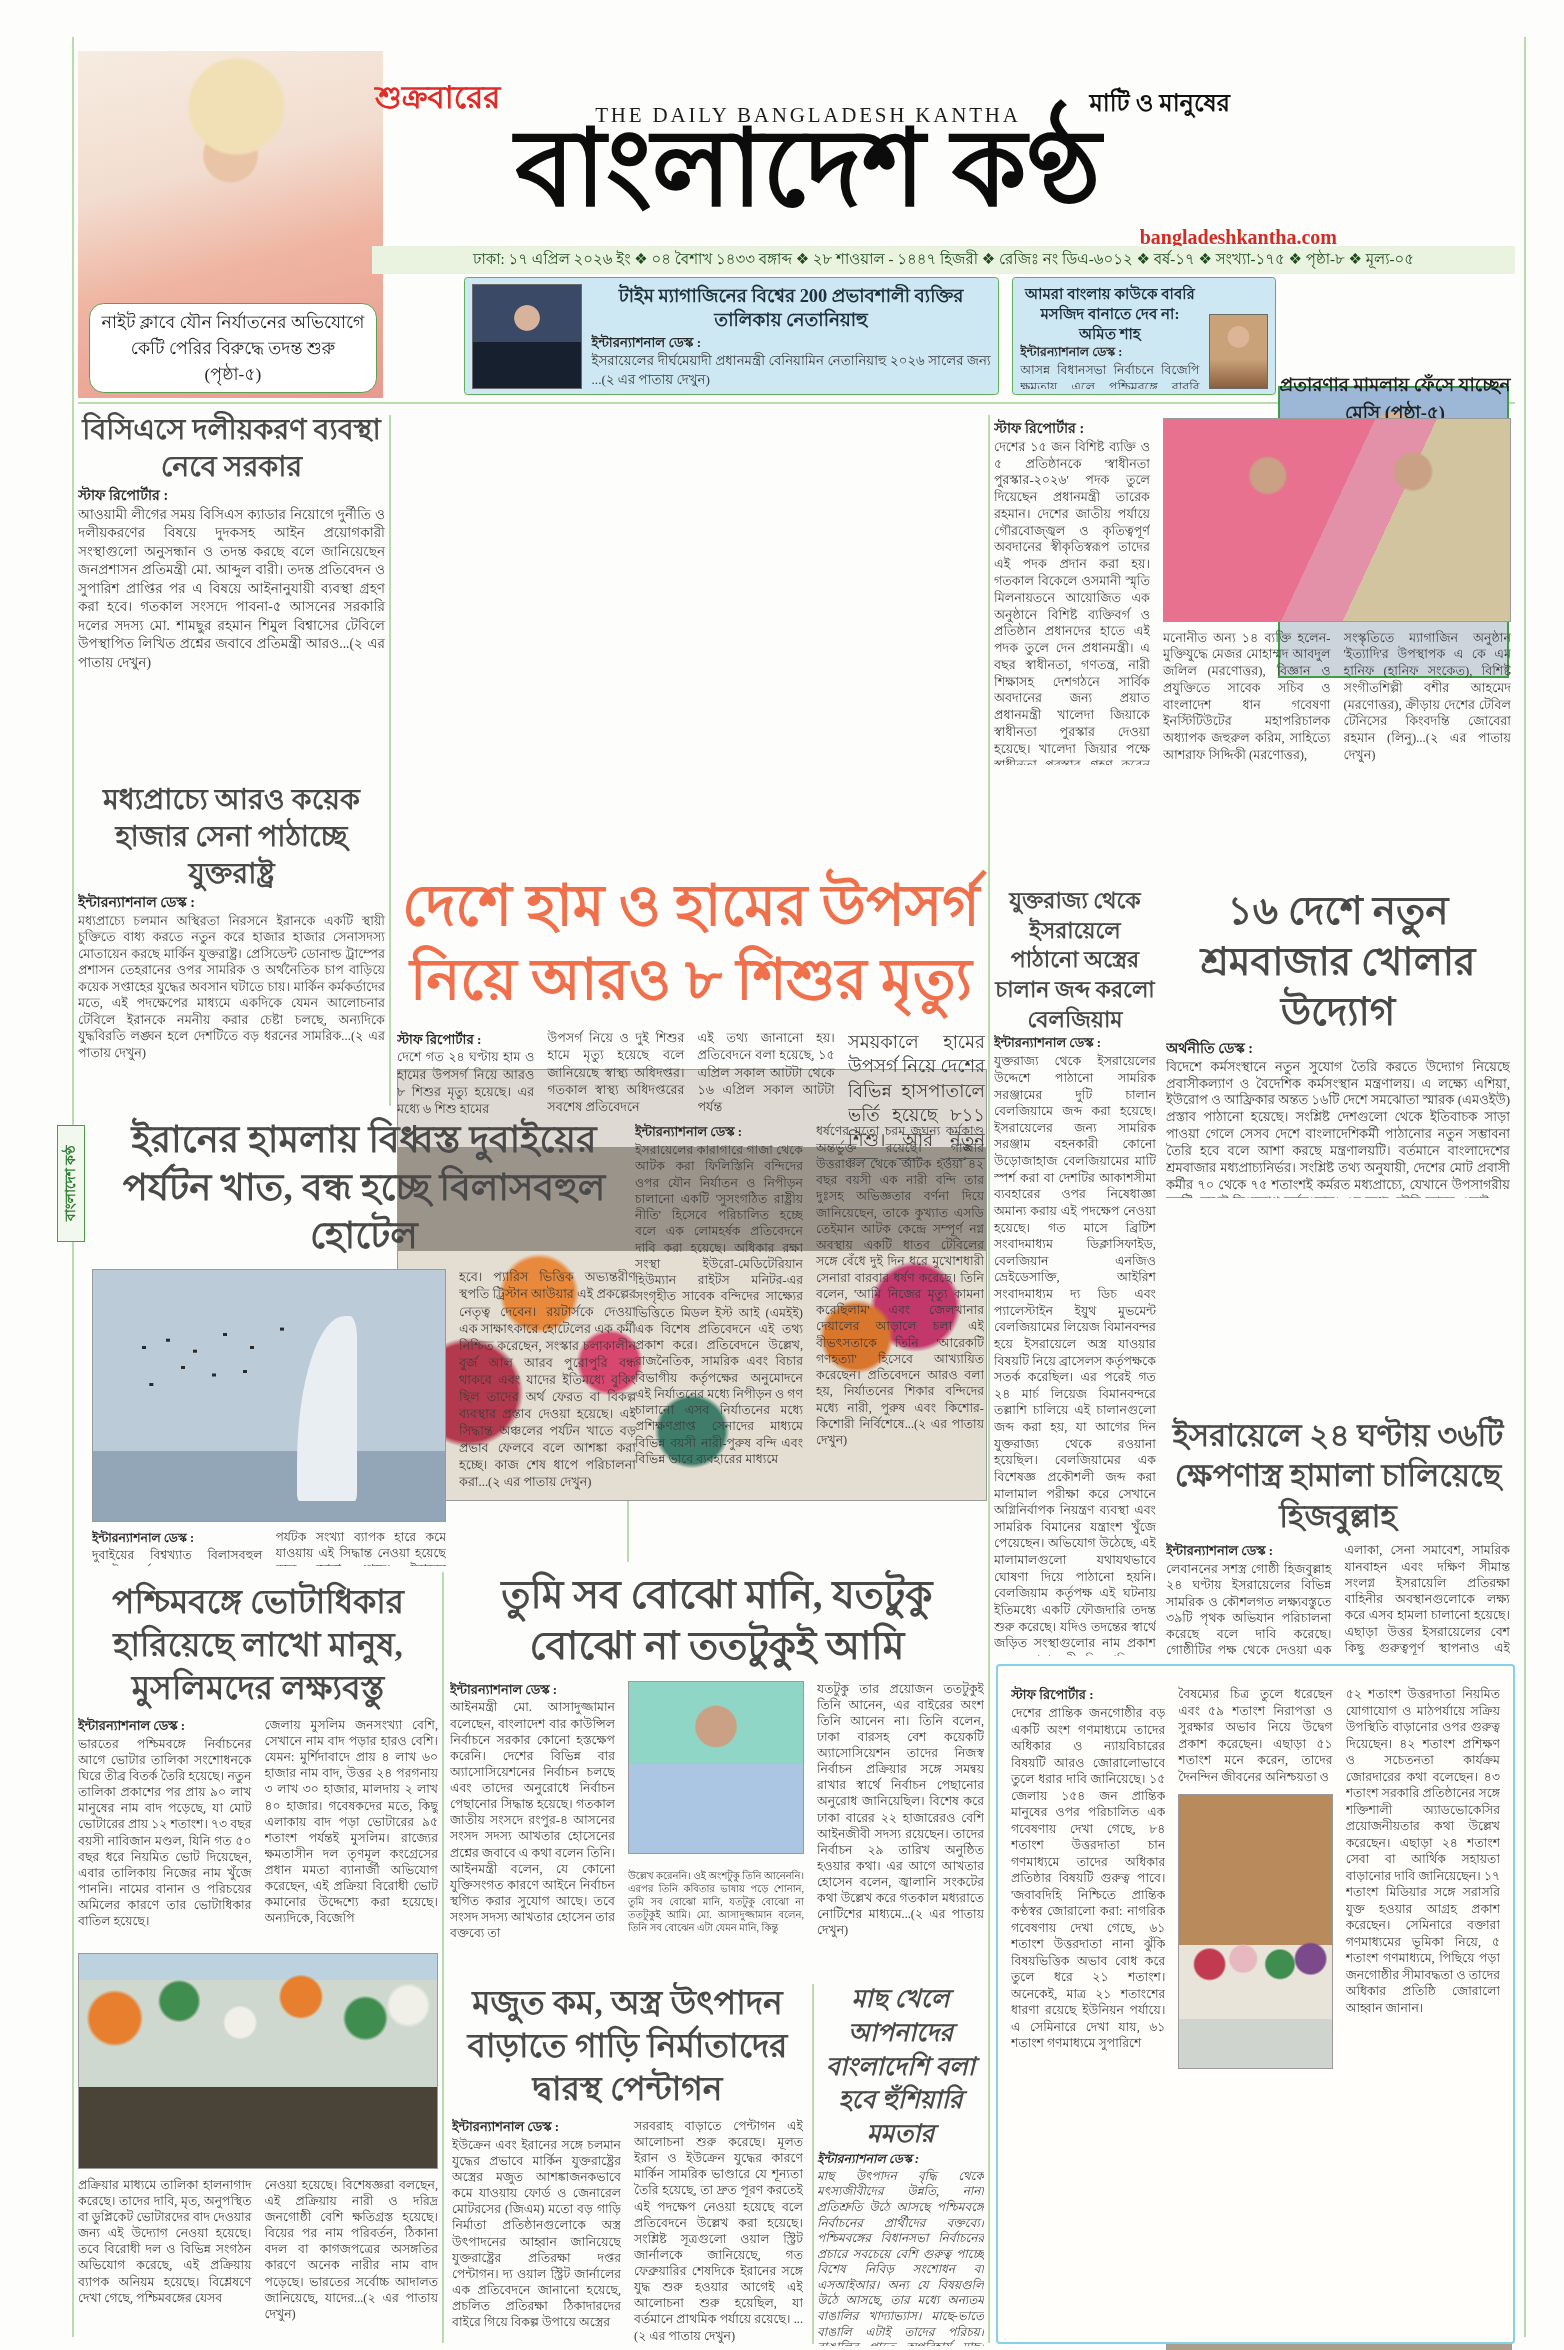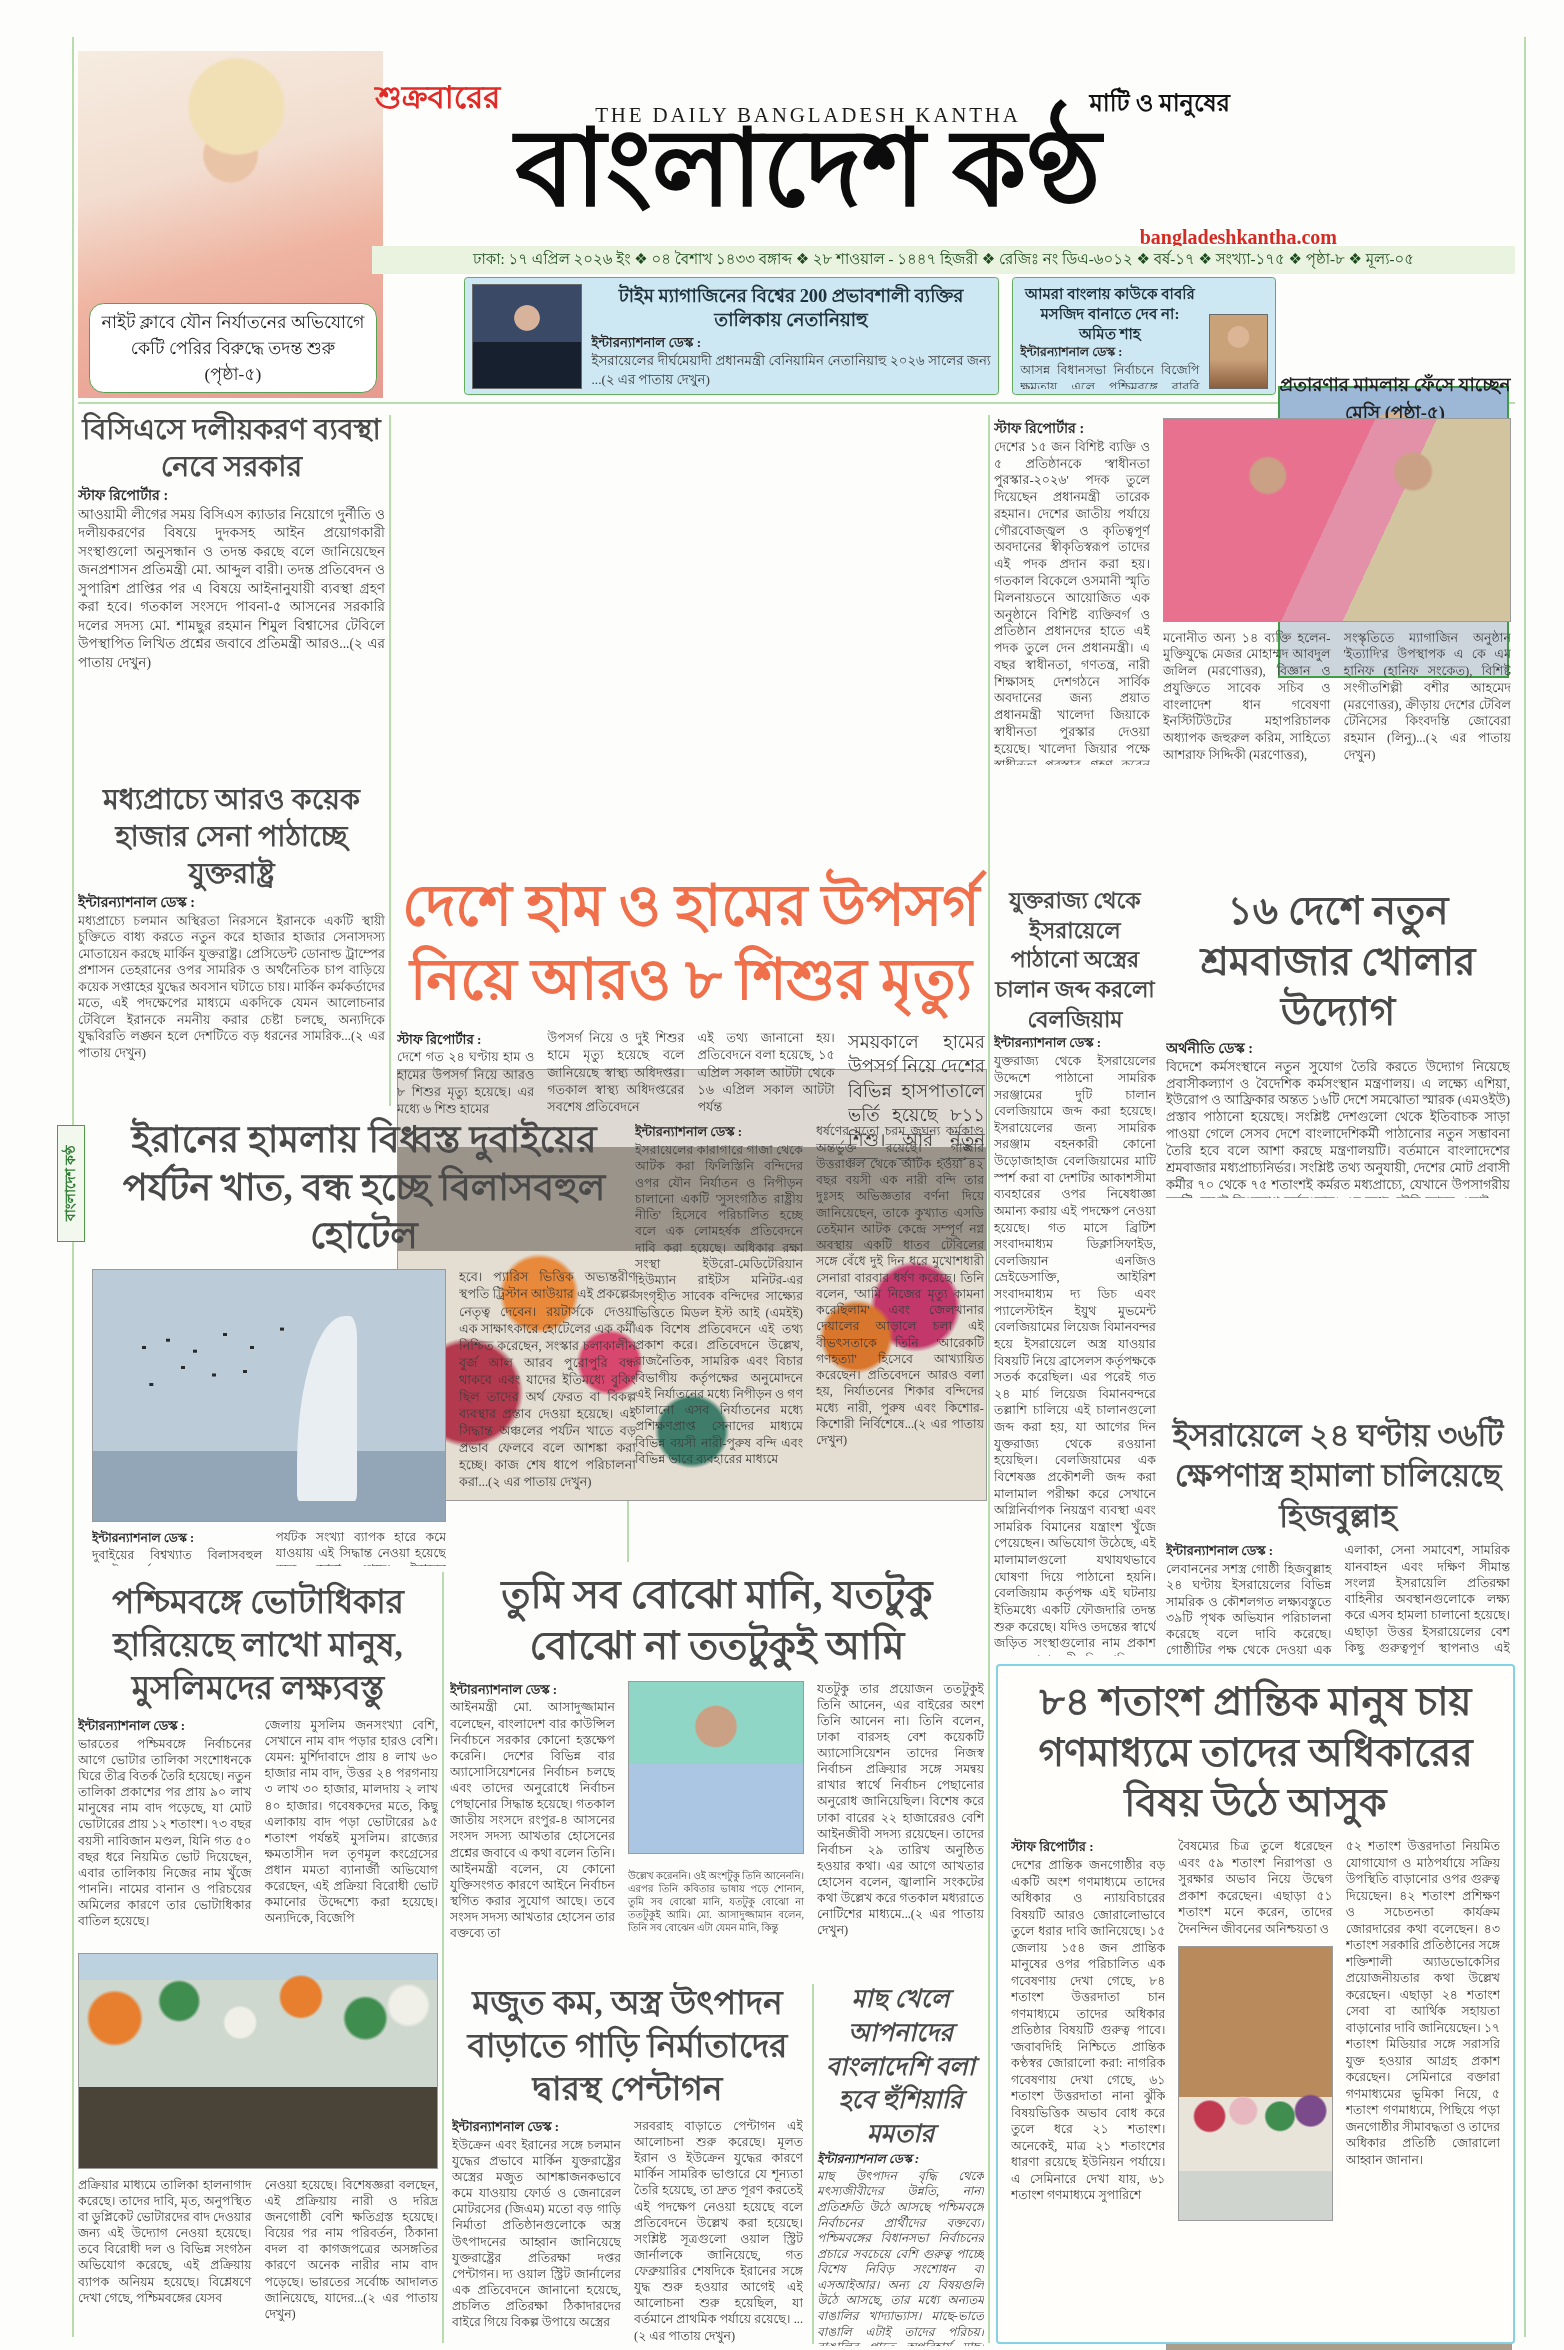--- a/index.html
+++ b/index.html
@@ -277,21 +277,20 @@
     </div>
   </section>
 
   <section class="abs clip" style="left:817px;top:1982px;width:167px;height:364px;font-style:italic;">
     <h2 class="hl" style="font-size:25px;line-height:1.35;">মাছ খেলে আপনাদের বাংলাদেশি বলা হবে হুঁশিয়ারি মমতার</h2>
     <div class="byline" style="font-size:12.4px;">ইন্টারন্যাশনাল ডেস্ক :</div>
     <p class="bodytxt" style="font-size:12px;line-height:1.3;">মাছ উৎপাদন বৃদ্ধি থেকে মৎস্যজীবীদের উন্নতি, নানা প্রতিশ্রুতি উঠে আসছে পশ্চিমবঙ্গে নির্বাচনের প্রার্থীদের বক্তব্যে। পশ্চিমবঙ্গের বিধানসভা নির্বাচনের প্রচারে সবচেয়ে বেশি গুরুত্ব পাচ্ছে বিশেষ নিবিড় সংশোধন বা এসআইআর। অন্য যে বিষয়গুলি উঠে আসছে, তার মধ্যে অন্যতম বাঙালির খাদ্যাভ্যাস। মাছে-ভাতে বাঙালি এটাই তাদের পরিচয়। বাঙালির পাতে অপরিহার্য মাছ। বিজেপি...(২ এর পাতায় দেখুন)</p>
   </section>
 
   <section class="abs cyanbox clip" style="left:996px;top:1664px;width:519px;height:680px;">
-    <h2 class="hl" style="font-size:39px;">৮৪ শতাংশ প্রান্তিক মানুষ চায় গণমাধ্যমে তাদের অধিকারের বিষয় উঠে আসুক</h2>
     <div class="colrow" style="margin-top:9.2px;height:514px;overflow:hidden;">
       <div class="col">
         <div class="byline" style="font-size:13px;">স্টাফ রিপোর্টার :</div>
         <p class="bodytxt" style="font-size:12.4px;line-height:1.33;">দেশের প্রান্তিক জনগোষ্ঠীর বড় একটি অংশ গণমাধ্যমে তাদের অধিকার ও ন্যায়বিচারের বিষয়টি আরও জোরালোভাবে তুলে ধরার দাবি জানিয়েছে। ১৫ জেলায় ১৫৪ জন প্রান্তিক মানুষের ওপর পরিচালিত এক গবেষণায় দেখা গেছে, ৮৪ শতাংশ উত্তরদাতা চান গণমাধ্যমে তাদের অধিকার প্রতিষ্ঠার বিষয়টি গুরুত্ব পাবে। 'জবাবদিহি নিশ্চিতে প্রান্তিক কণ্ঠস্বর জোরালো করা: নাগরিক গবেষণায় দেখা গেছে, ৬১ শতাংশ উত্তরদাতা নানা ঝুঁকি বিষয়ভিত্তিক অভাব বোধ করে তুলে ধরে ২১ শতাংশ। অনেকেই, মাত্র ২১ শতাংশের ধারণা রয়েছে ইউনিয়ন পর্যায়ে। এ সেমিনারে দেখা যায়, ৬১ শতাংশ গণমাধ্যমে সুপারিশে</p>
       </div>
       <div class="col">
         <p class="bodytxt" style="font-size:12.4px;line-height:1.33;">বৈষম্যের চিত্র তুলে ধরেছেন এবং ৫৯ শতাংশ নিরাপত্তা ও সুরক্ষার অভাব নিয়ে উদ্বেগ প্রকাশ করেছেন। এছাড়া ৫১ শতাংশ মনে করেন, তাদের দৈনন্দিন জীবনের অনিশ্চয়তা ও</p>
         <div class="photo ph-event" style="width:100%;height:275px;margin-top:9.2px;border:0.9px solid #9a9a9a;box-sizing:border-box;"></div>
       </div>
       <p class="col bodytxt" style="font-size:12.4px;line-height:1.33;">৫২ শতাংশ উত্তরদাতা নিয়মিত যোগাযোগ ও মাঠপর্যায়ে সক্রিয় উপস্থিতি বাড়ানোর ওপর গুরুত্ব দিয়েছেন। ৪২ শতাংশ প্রশিক্ষণ ও সচেতনতা কার্যক্রম জোরদারের কথা বলেছেন। ৪৩ শতাংশ সরকারি প্রতিষ্ঠানের সঙ্গে শক্তিশালী অ্যাডভোকেসির প্রয়োজনীয়তার কথা উল্লেখ করেছেন। এছাড়া ২৪ শতাংশ সেবা বা আর্থিক সহায়তা বাড়ানোর দাবি জানিয়েছেন। ১৭ শতাংশ মিডিয়ার সঙ্গে সরাসরি যুক্ত হওয়ার আগ্রহ প্রকাশ করেছেন। সেমিনারে বক্তারা গণমাধ্যমের ভূমিকা নিয়ে, ৫ শতাংশ গণমাধ্যমে, পিছিয়ে পড়া জনগোষ্ঠীর সীমাবদ্ধতা ও তাদের অধিকার প্রতিষ্ঠি জোরালো আহ্বান জানান।</p>

